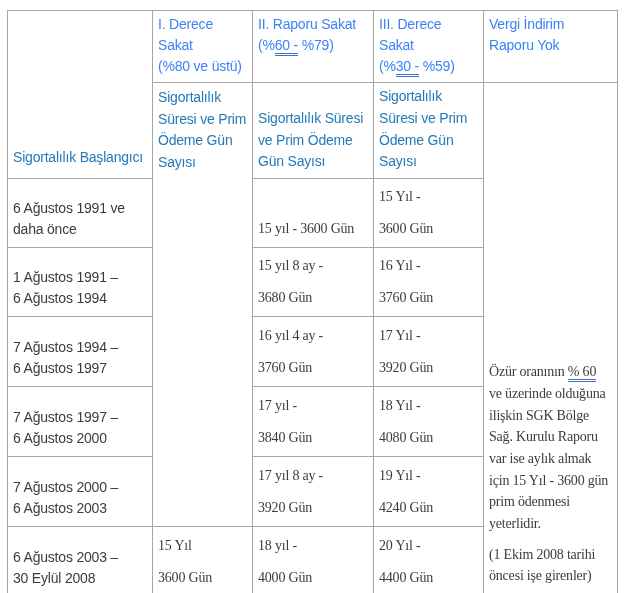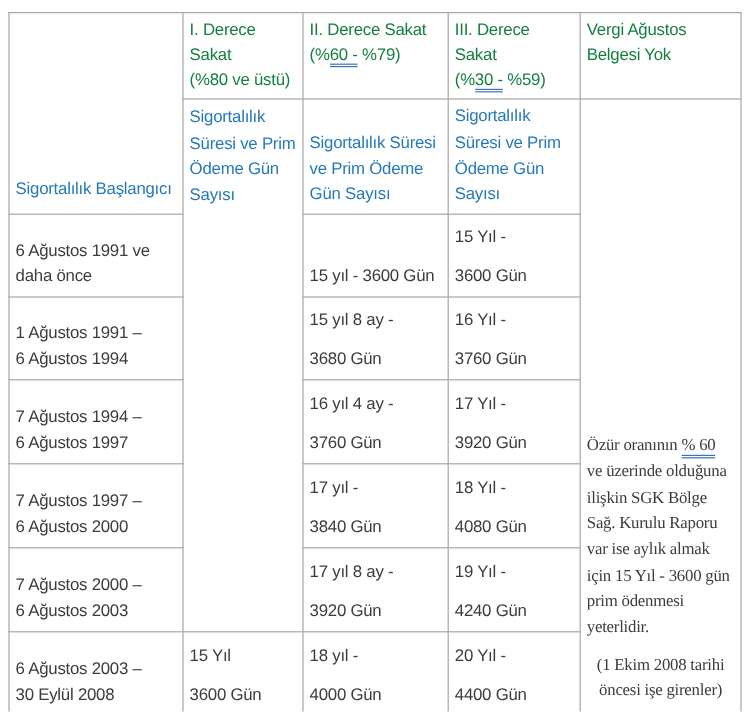--- a/index.html
+++ b/index.html
@@ -23,30 +23,30 @@
     padding: 2px 5px 5px 5px;
     vertical-align: bottom;
     line-height: 1.55;
     overflow: hidden;
   }
   tr.h1 { height: 56px; }
   tr.h2 { height: 96px; }
   tr.r1, tr.r2 { height: 68px; }
   tr.r3, tr.r4, tr.r5, tr.r6 { height: 70px; }
 
-  .red  { color: #15803d; vertical-align: top; padding-top: 3px; line-height: 1.5; margin-top: 24px; }
+  .red  { color: #3b82f6; vertical-align: top; padding-top: 3px; line-height: 1.5; margin-top: 24px; }
   .blue { color: #2579b8; }
   .vtop { vertical-align: top; padding-top: 4px; }
   .start-head { padding-bottom: 9px; margin-top: 24px; }
   .date { white-space: pre-line; padding-bottom: 6px; }
-  .spaced { white-space: pre-line; line-height: 32px; padding-bottom: 2px; }
+  .spaced { white-space: pre-line; line-height: 32px; padding-bottom: 2px; font-family: Liberation Serif, serif; }
   .u2 { border-bottom: 3px double #3f6fc1; text-align: right; }
   .note-cell { padding: 4px 5px 9px 5px; }
   .note-cell p { margin: 0; line-height: 1.55; font-family: Liberation Serif, serif; }
-  .note-cell p.p2 { margin-top: 9px; text-align: center; }
+  .note-cell p.p2 { margin-top: 9px; }
 </style>
 </head>
 <body>
 
 <div>
   <table class="grid">
     <colgroup>
       <col style="width:145px">
         <col style="width:100px">
         <col style="width:121px">
@@ -56,29 +56,29 @@
     <tbody>
         <tr class="h1">
       <td rowspan="2" class="blue start-head">
         <span>Sigortalılık Başlangıcı</span>
       </td>
       <td class="red">
         <div>I. Derece Sakat</div>
         <div>(%80 ve üstü)</div>
       </td>
       <td class="red">
-        <div>II. Derece Sakat</div>
+        <div>II. Raporu Sakat</div>
         <div><span>(%</span><span class="u2">60 -</span><span> %79)</span></div>
       </td>
       <td class="red">
         <div>III. Derece Sakat</div>
         <div><span>(%</span><span class="u2">30 -</span><span> %59)</span></div>
       </td>
       <td class="red">
-        <span>Vergi Ağustos Belgesi Yok</span>
+        <span>Vergi İndirim Raporu Yok</span>
       </td>
     </tr>
     <tr class="h2">
       <td rowspan="6" class="blue vtop">
         <span>Sigortalılık Süresi ve Prim Ödeme Gün Sayısı</span>
       </td>
       <td class="blue">
         <span>Sigortalılık Süresi ve Prim Ödeme Gün Sayısı</span>
       </td>
       <td class="blue">

